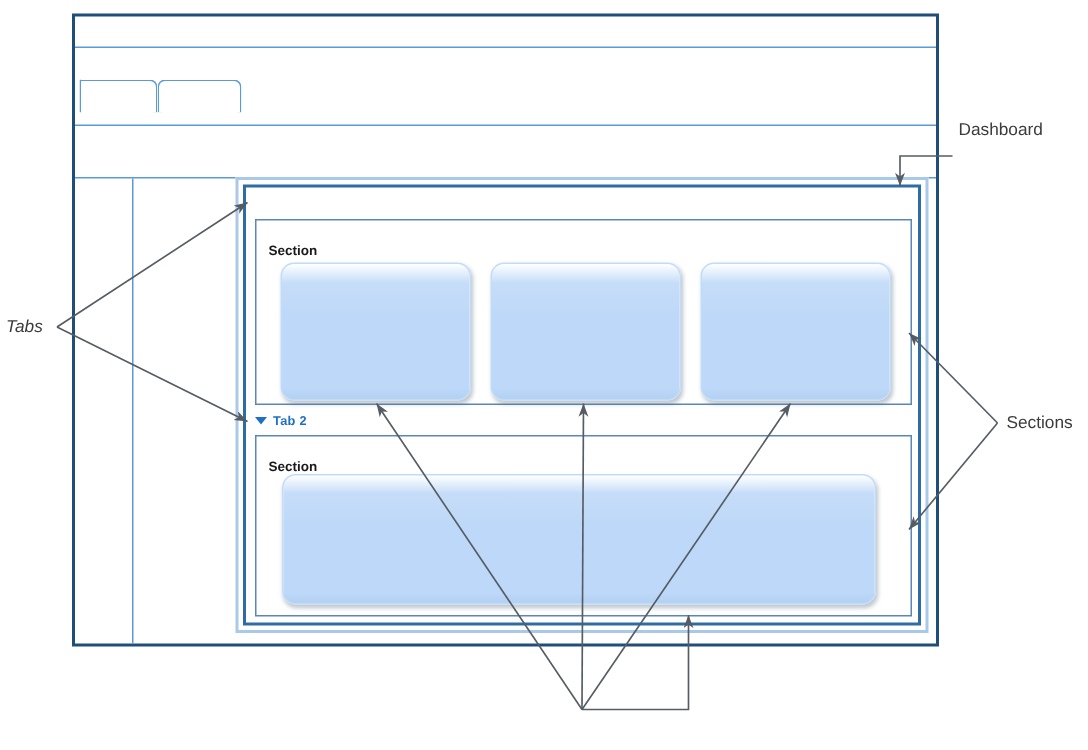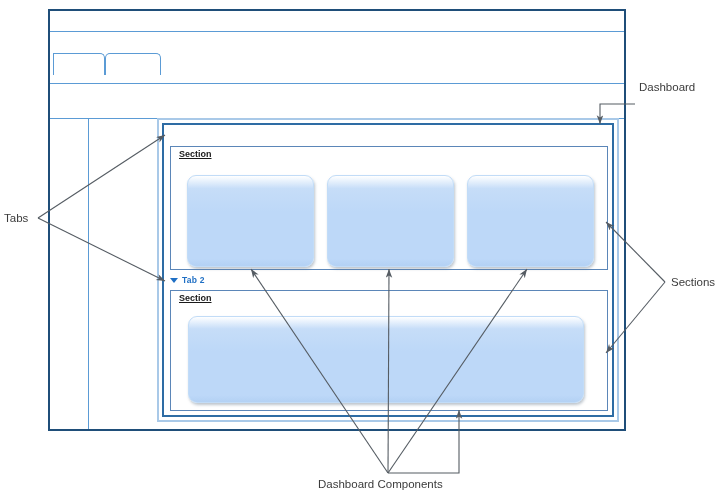--- a/index.html
+++ b/index.html
@@ -140,27 +140,26 @@
     position: absolute;
     border: 1px solid #5b86b8;
     background: #ffffff;
     box-sizing: border-box;
   }
   .section-box.sec1 { left: 170px; top: 146px; width: 438px; height: 124px; }
   .section-box.sec2 { left: 170px; top: 290px; width: 438px; height: 121px; }
 
   .section-label {
     position: absolute;
-    left: 8px; top: 2px;
+    left: 8px; top: 15px;
     font-size: 9px;
     font-weight: bold;
     color: #1a1a1a;
     line-height: 11px;
     white-space: nowrap;
-    text-decoration: underline;
   }
 
   
   .component {
     position: absolute;
     border-radius: 9px;
     background: linear-gradient(to bottom,
         #ffffff 0%,
         #eaf3fd 5%,
         #c6ddf8 14%,
@@ -177,21 +176,21 @@
   .component.c4 { left: 188px; top: 316px; width: 396px; height: 87px; }
 
   
   .anno-label {
     position: absolute;
     font-size: 11.5px;
     color: #3b3b3b;
     line-height: 13px;
     white-space: nowrap;
   }
-  .anno-label.tabs       { left: 4px;   top: 212px; }
+  .anno-label.tabs       { left: 4px;   top: 212px; font-style: italic; }
   .anno-label.dashboard  { left: 639px; top: 81px;  }
   .anno-label.sections   { left: 671px; top: 276px; }
   .anno-label.components { left: 318px; top: 478px; }
 
   #arrows {
     position: absolute;
     left: 0; top: 0;
     width: 725px; height: 500px;
     pointer-events: none;
   }
@@ -288,15 +287,14 @@
       <path d="M388,473 L251,269" stroke="#555c63" stroke-width="1.1" fill="none" marker-end="url(#ah)"></path>
       <path d="M388,473 L389,269" stroke="#555c63" stroke-width="1.1" fill="none" marker-end="url(#ah)"></path>
       <path d="M388,473 L527,269" stroke="#555c63" stroke-width="1.1" fill="none" marker-end="url(#ah)"></path>
       <path d="M388,473 L459,473 L459,410" stroke="#555c63" stroke-width="1.1" fill="none" marker-end="url(#ah)"></path>
     </g>
   </svg>
 
   <div class="anno-label tabs">Tabs</div>
   <div class="anno-label dashboard">Dashboard</div>
   <div class="anno-label sections">Sections</div>
-  <div class="anno-label components">Dashboard Components</div>
 
 </div>
 
 </body></html>

